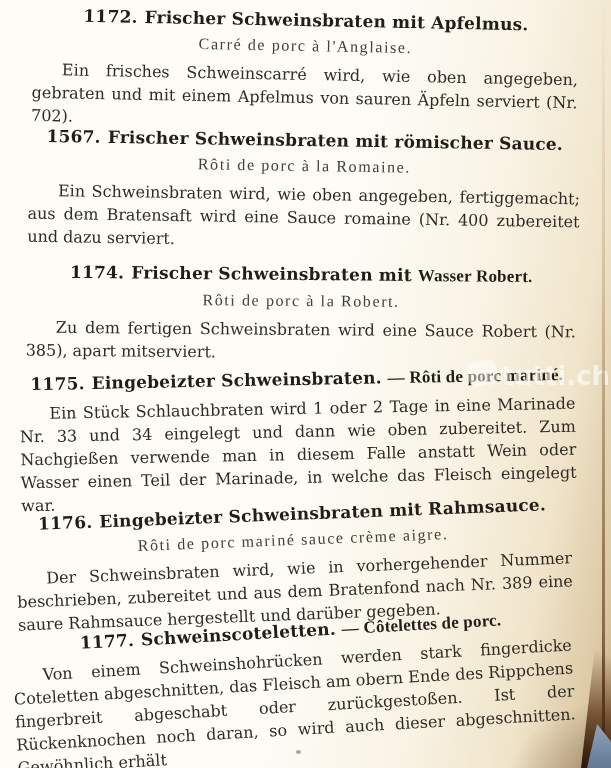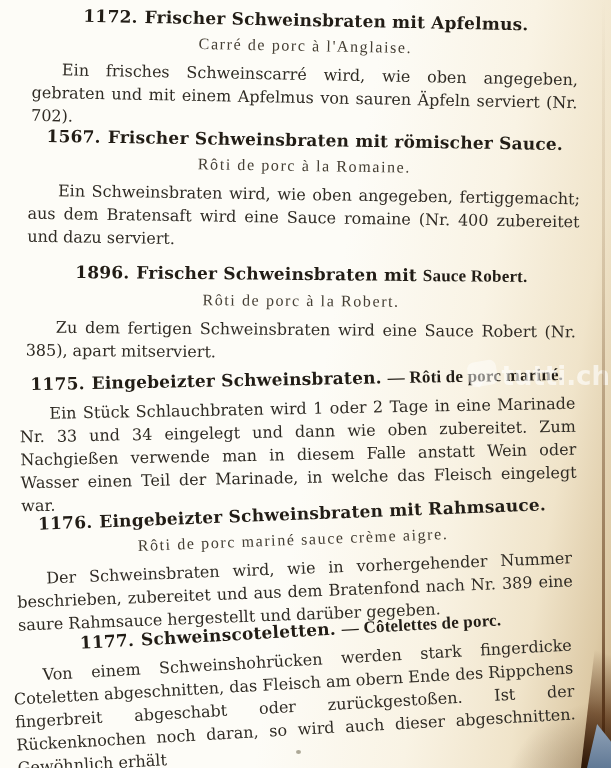--- a/index.html
+++ b/index.html
@@ -70,21 +70,21 @@
     <div class="body-text">Ein frisches Schweinscarré wird, wie oben angegeben, gebraten und mit einem Apfelmus von sauren Äpfeln serviert (Nr. 702).</div>
   </section>
 
   <section class="s2">
     <div class="h"><span class="num">1567.</span><span>Frischer Schweinsbraten mit römischer Sauce.</span><span class="latin"></span></div>
     <div class="fr">Rôti de porc à la Romaine.</div>
     <div class="body-text">Ein Schweinsbraten wird, wie oben angegeben, fertiggemacht; aus dem Bratensaft wird eine Sauce romaine (Nr. 400 zubereitet und dazu serviert.</div>
   </section>
 
   <section class="s3">
-    <div class="h"><span class="num">1896.</span><span>Frischer Schweinsbraten mit</span><span class="latin">Sauce Robert.</span></div>
+    <div class="h"><span class="num">1174.</span><span>Frischer Schweinsbraten mit</span><span class="latin">Wasser Robert.</span></div>
     <div class="fr">Rôti de porc à la Robert.</div>
     <div class="body-text">Zu dem fertigen Schweinsbraten wird eine Sauce Robert (Nr. 385), apart mitserviert.</div>
   </section>
 
   <section class="s4">
     <div class="h"><span class="num">1175.</span><span>Eingebeizter Schweinsbraten.</span><span class="latin">— Rôti de porc mariné.</span></div>
     <div class="body-text">Ein Stück Schlauchbraten wird 1 oder 2 Tage in eine Marinade Nr. 33 und 34 eingelegt und dann wie oben zubereitet. Zum Nachgießen verwende man in diesem Falle anstatt Wein oder Wasser einen Teil der Marinade, in welche das Fleisch eingelegt war.</div>
   </section>
 
   <section class="s5">

